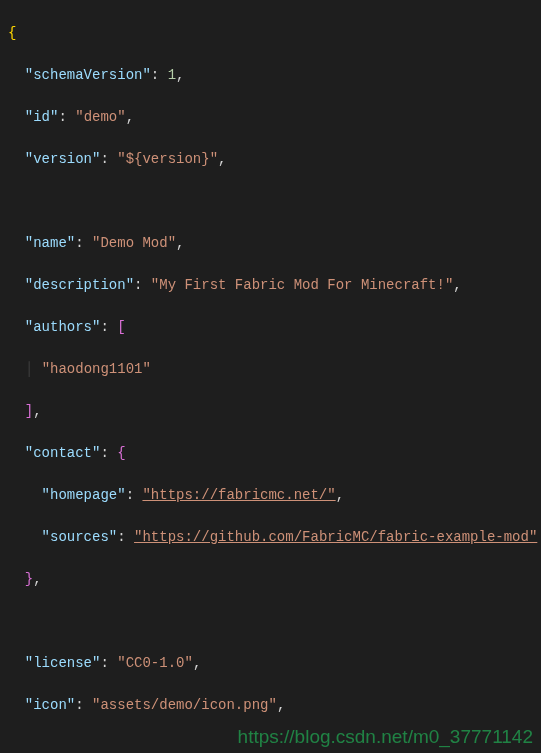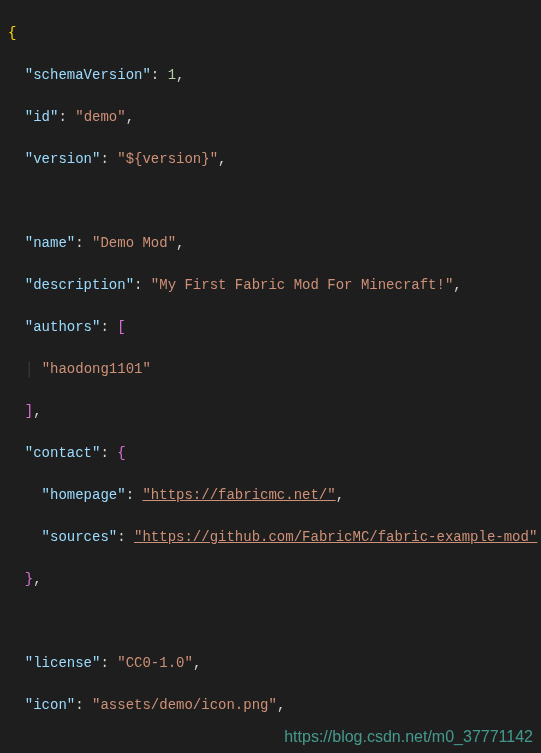--- a/index.html
+++ b/index.html
@@ -24,23 +24,23 @@
   .key { color: #9cdcfe; }
   .string { color: #ce9178; }
   .number { color: #b5cea8; }
   .punct { color: #d4d4d4; }
   .indent-guide { color: #404040; }
   .link { color: #ce9178; text-decoration: underline; cursor: pointer; }
   .watermark {
     position: absolute;
     bottom: 6px;
     right: 8px;
-    color: #5eead4;
+    color: #22c55e;
     font-family: Arial, sans-serif;
-    font-size: 16px;
+    font-size: 19px;
     opacity: 0.6;
     pointer-events: none;
   }
 </style>
 </head>
 <body>
 
 <div class="editor">
 <span class="line"><span class="brace">{</span></span>
 <span class="line">  <span class="key">"schemaVersion"</span><span class="punct">: </span><span class="number">1</span><span class="punct">,</span></span>

